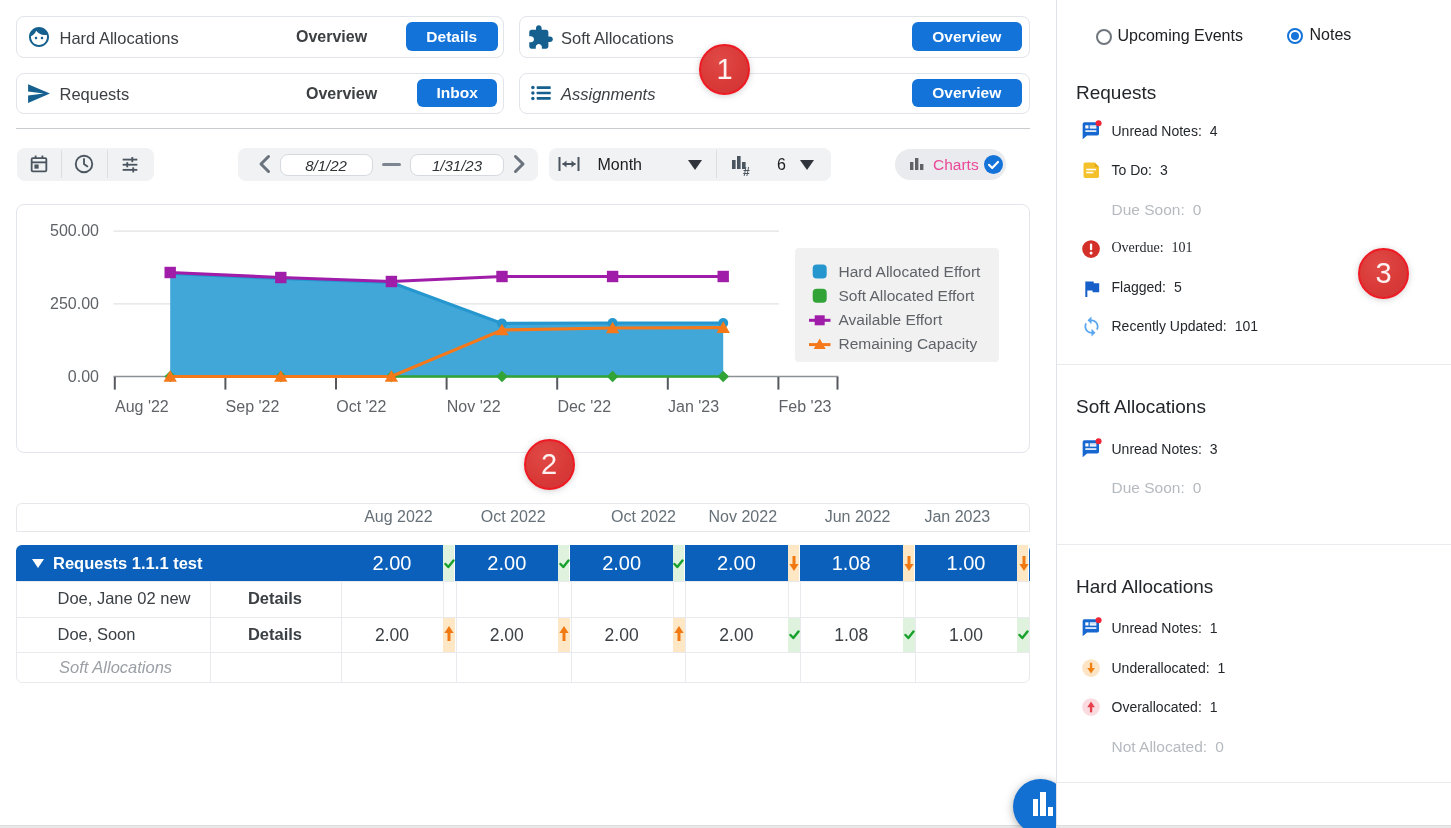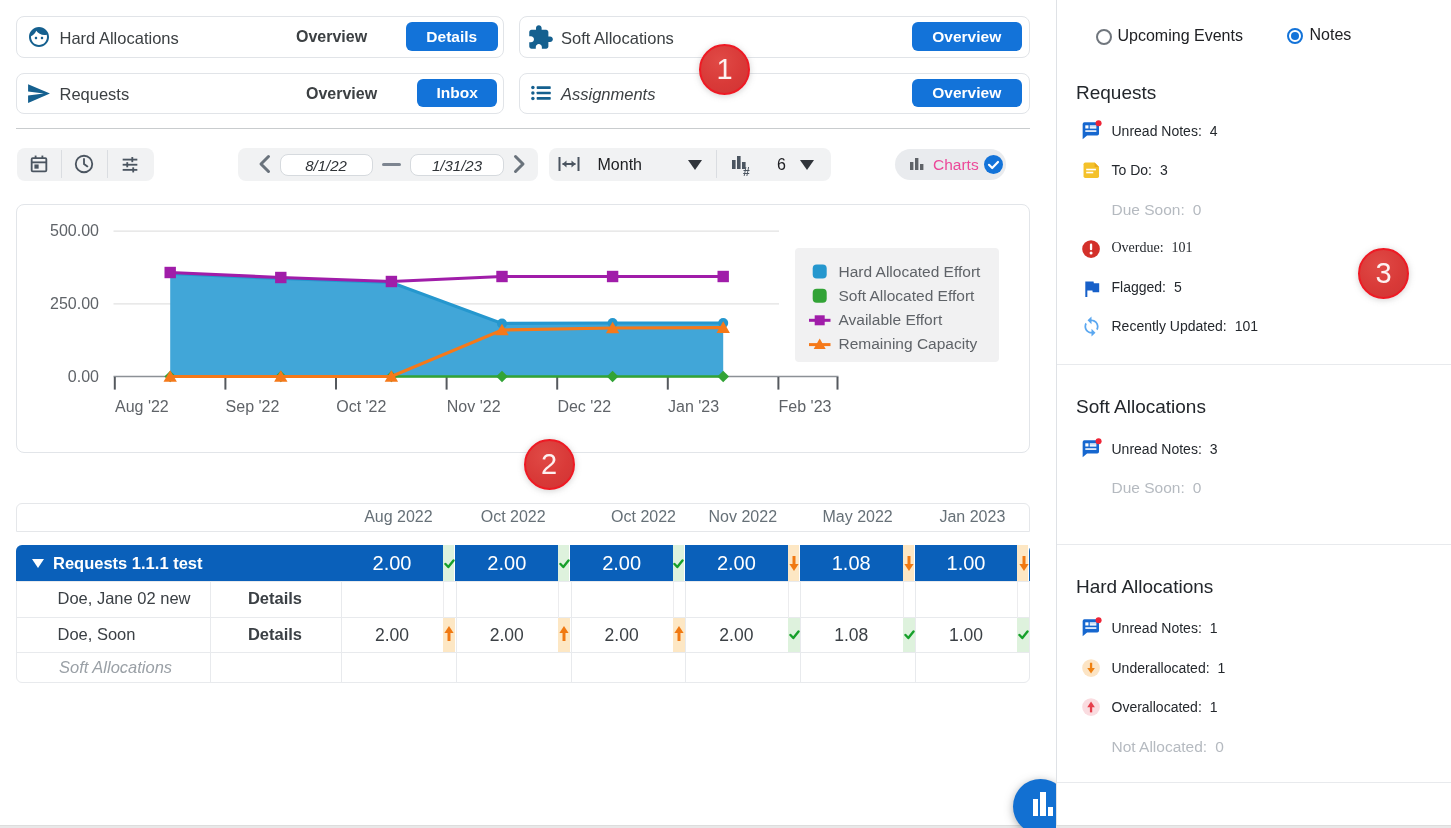--- a/index.html
+++ b/index.html
@@ -235,22 +235,22 @@
       <text x="32.5" y="91.4">Remaining Capacity</text>
     </g>
   </svg>
 
   <div class="abs" style="left:16px;top:502.5px;width:1014px;height:29px;border:1px solid #e5e7ea;border-radius:6px 6px 0 0;background:#fff;"></div>
   <div class="abs" style="left:16px;top:502.5px;width:1014px;height:29px;display:block;">
     <div class="abs" style="left:334.4px;top:5px;width:96px;text-align:center;font-size:16px;color:#667077;">Aug 2022</div>
     <div class="abs" style="left:449.2px;top:5px;width:96px;text-align:center;font-size:16px;color:#667077;">Oct 2022</div>
     <div class="abs" style="left:564px;top:5px;width:96px;text-align:right;font-size:16px;color:#667077;">Oct 2022</div>
     <div class="abs" style="left:678.8px;top:5px;width:96px;text-align:center;font-size:16px;color:#667077;">Nov 2022</div>
-    <div class="abs" style="left:793.6px;top:5px;width:96px;text-align:center;font-size:16px;color:#667077;">May 2022</div>
-    <div class="abs" style="left:908.4px;top:5px;width:96px;text-align:center;font-size:16px;color:#667077;">Jan 2023</div>
+    <div class="abs" style="left:793.6px;top:5px;width:96px;text-align:center;font-size:16px;color:#667077;">Jun 2022</div>
+    <div class="abs" style="left:908.4px;top:5px;width:96px;font-size:16px;color:#667077;">Jan 2023</div>
   </div>
 
   <div class="abs" style="left:16px;top:545.4px;width:1014px;height:138px;border:1px solid #e8eaed;border-radius:6px;background:#fff;overflow:hidden;" id="rows"></div>
 
   <div class="abs" style="left:16px;top:545.4px;width:1014px;height:35.6px;background:#0a60ba;border-radius:6px 6px 0 0;"></div>
   <svg class="abs" style="left:32px;top:558.5px;" width="12" height="9" viewBox="0 0 12 9">
       <path d="M0 0h12L6 9z" fill="#fff"></path>
     </svg>
   <div class="abs" style="left:53px;top:553.5px;font-size:16.5px;font-weight:bold;color:#fff;">Requests 1.1.1 test</div>
   <div class="abs" style="left:341px;top:552px;width:102px;text-align:center;font-size:20px;color:#fff;">2.00</div>

